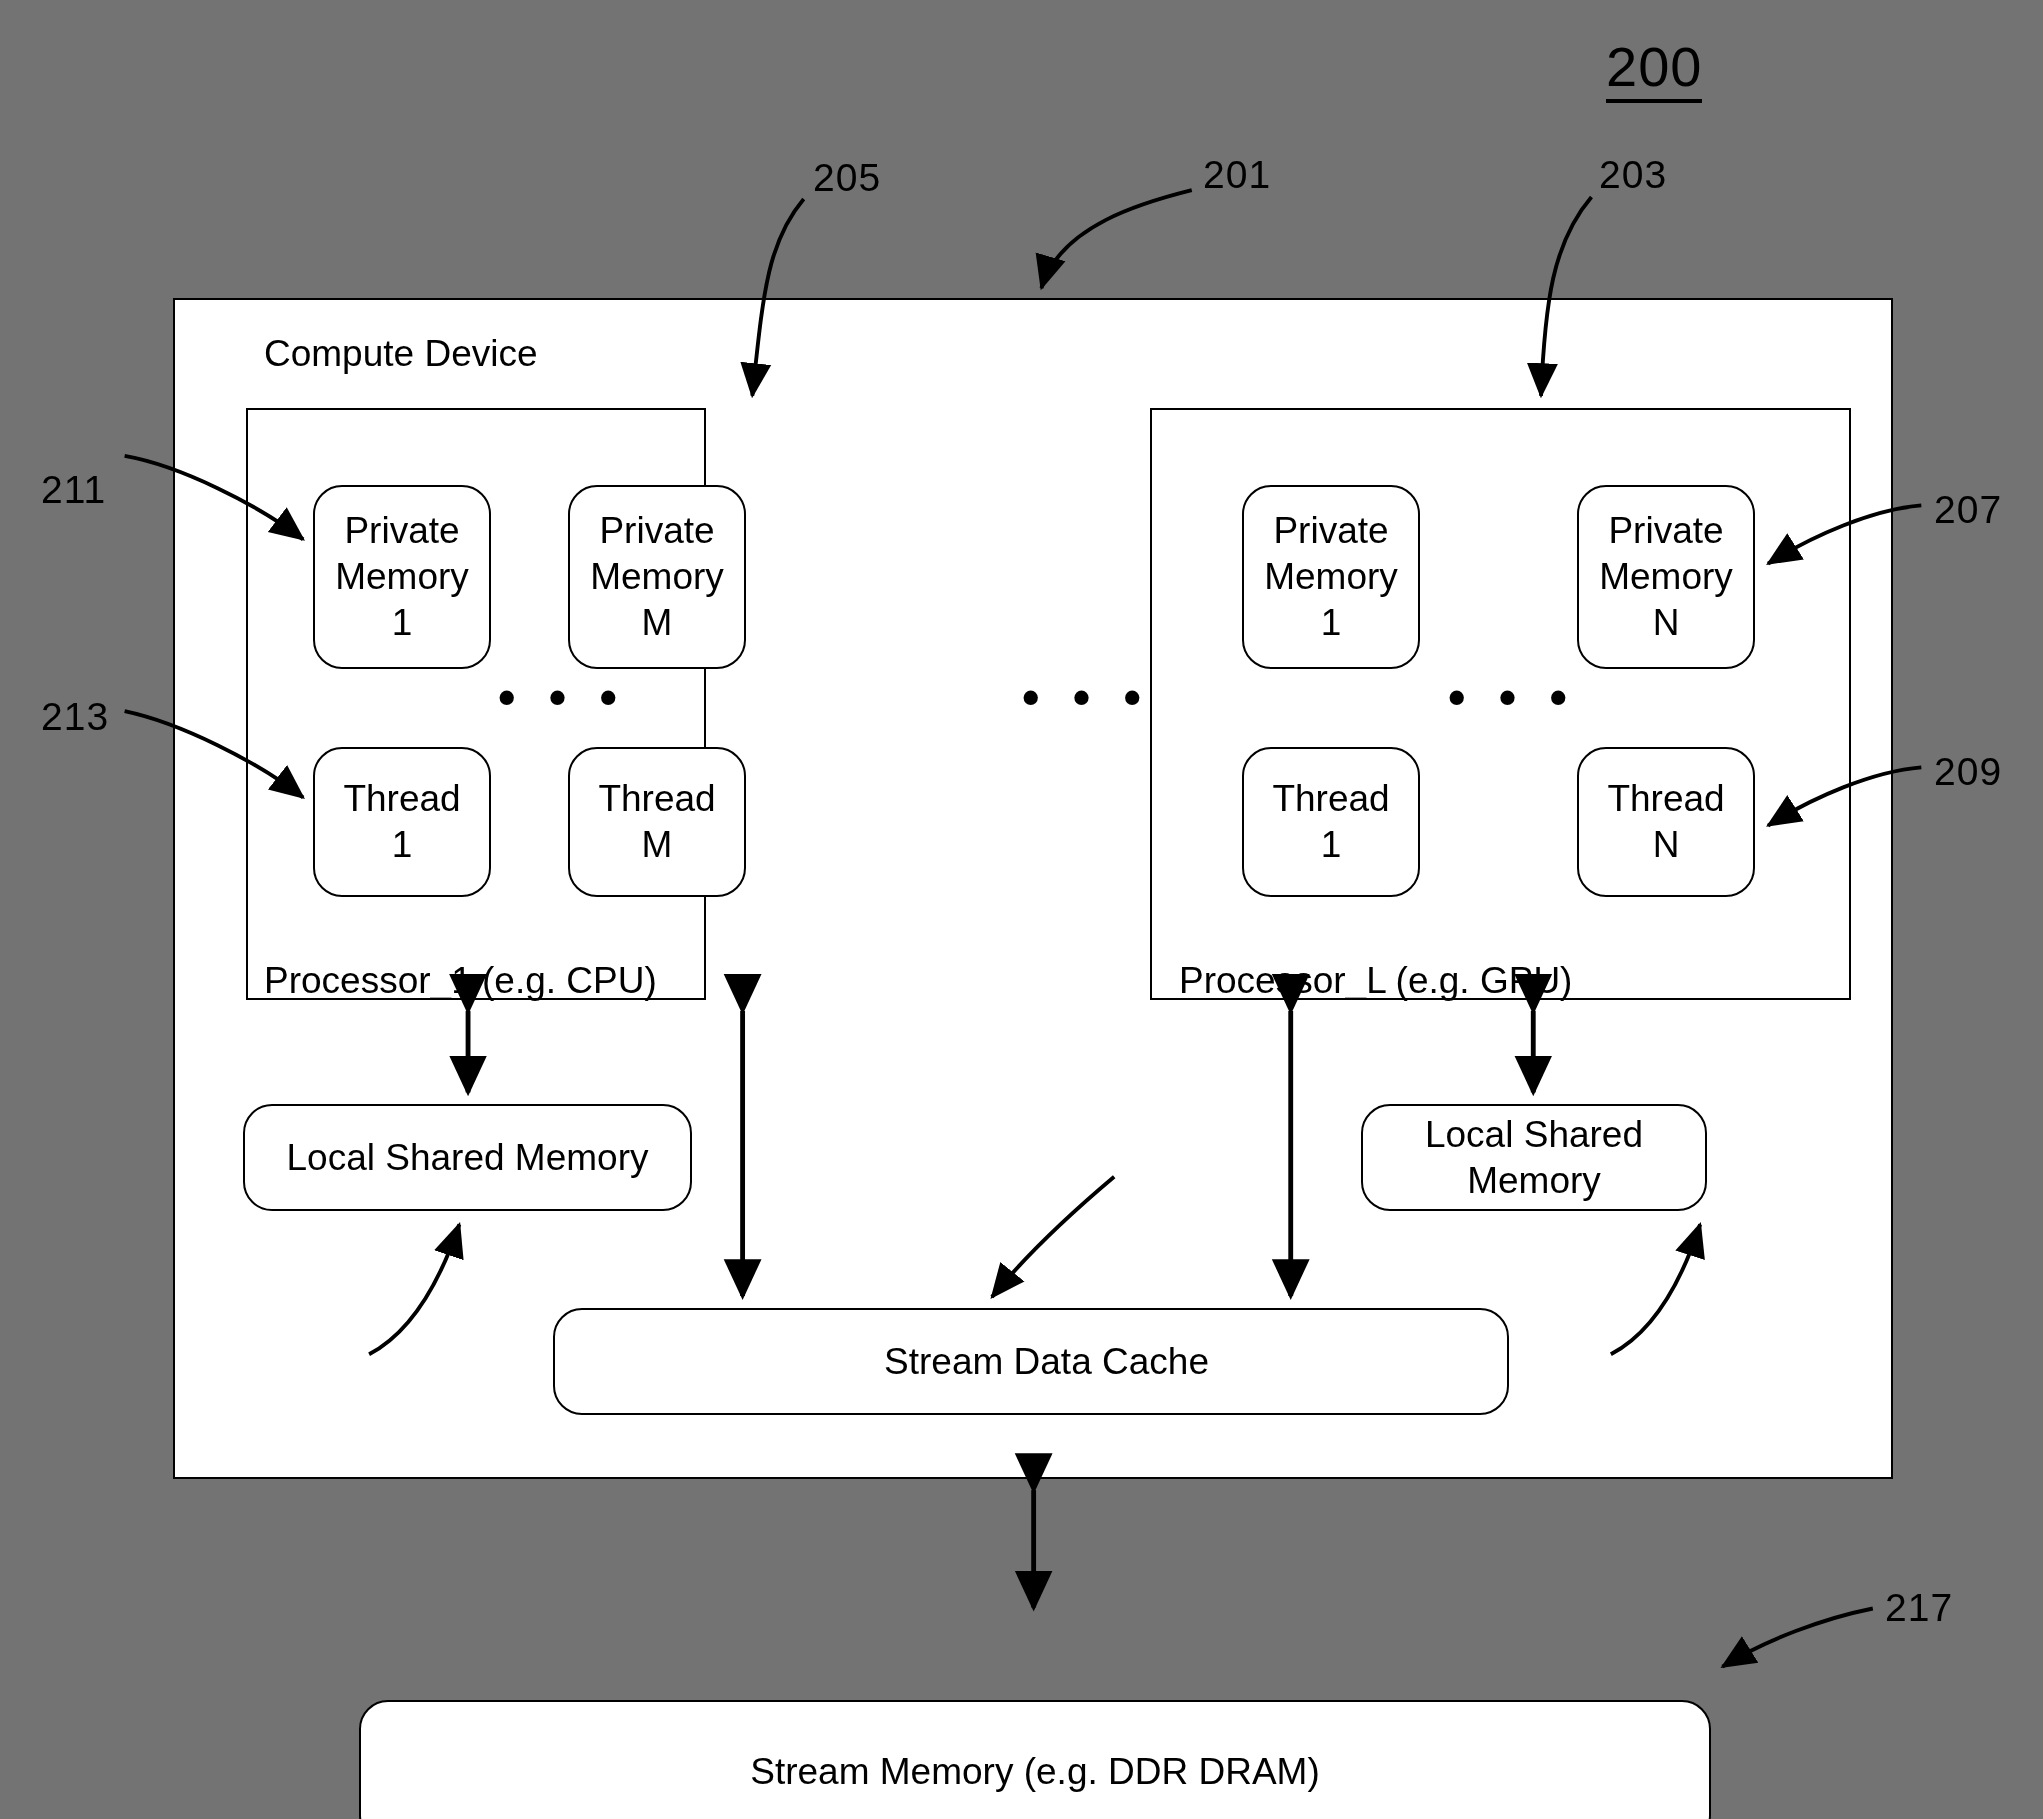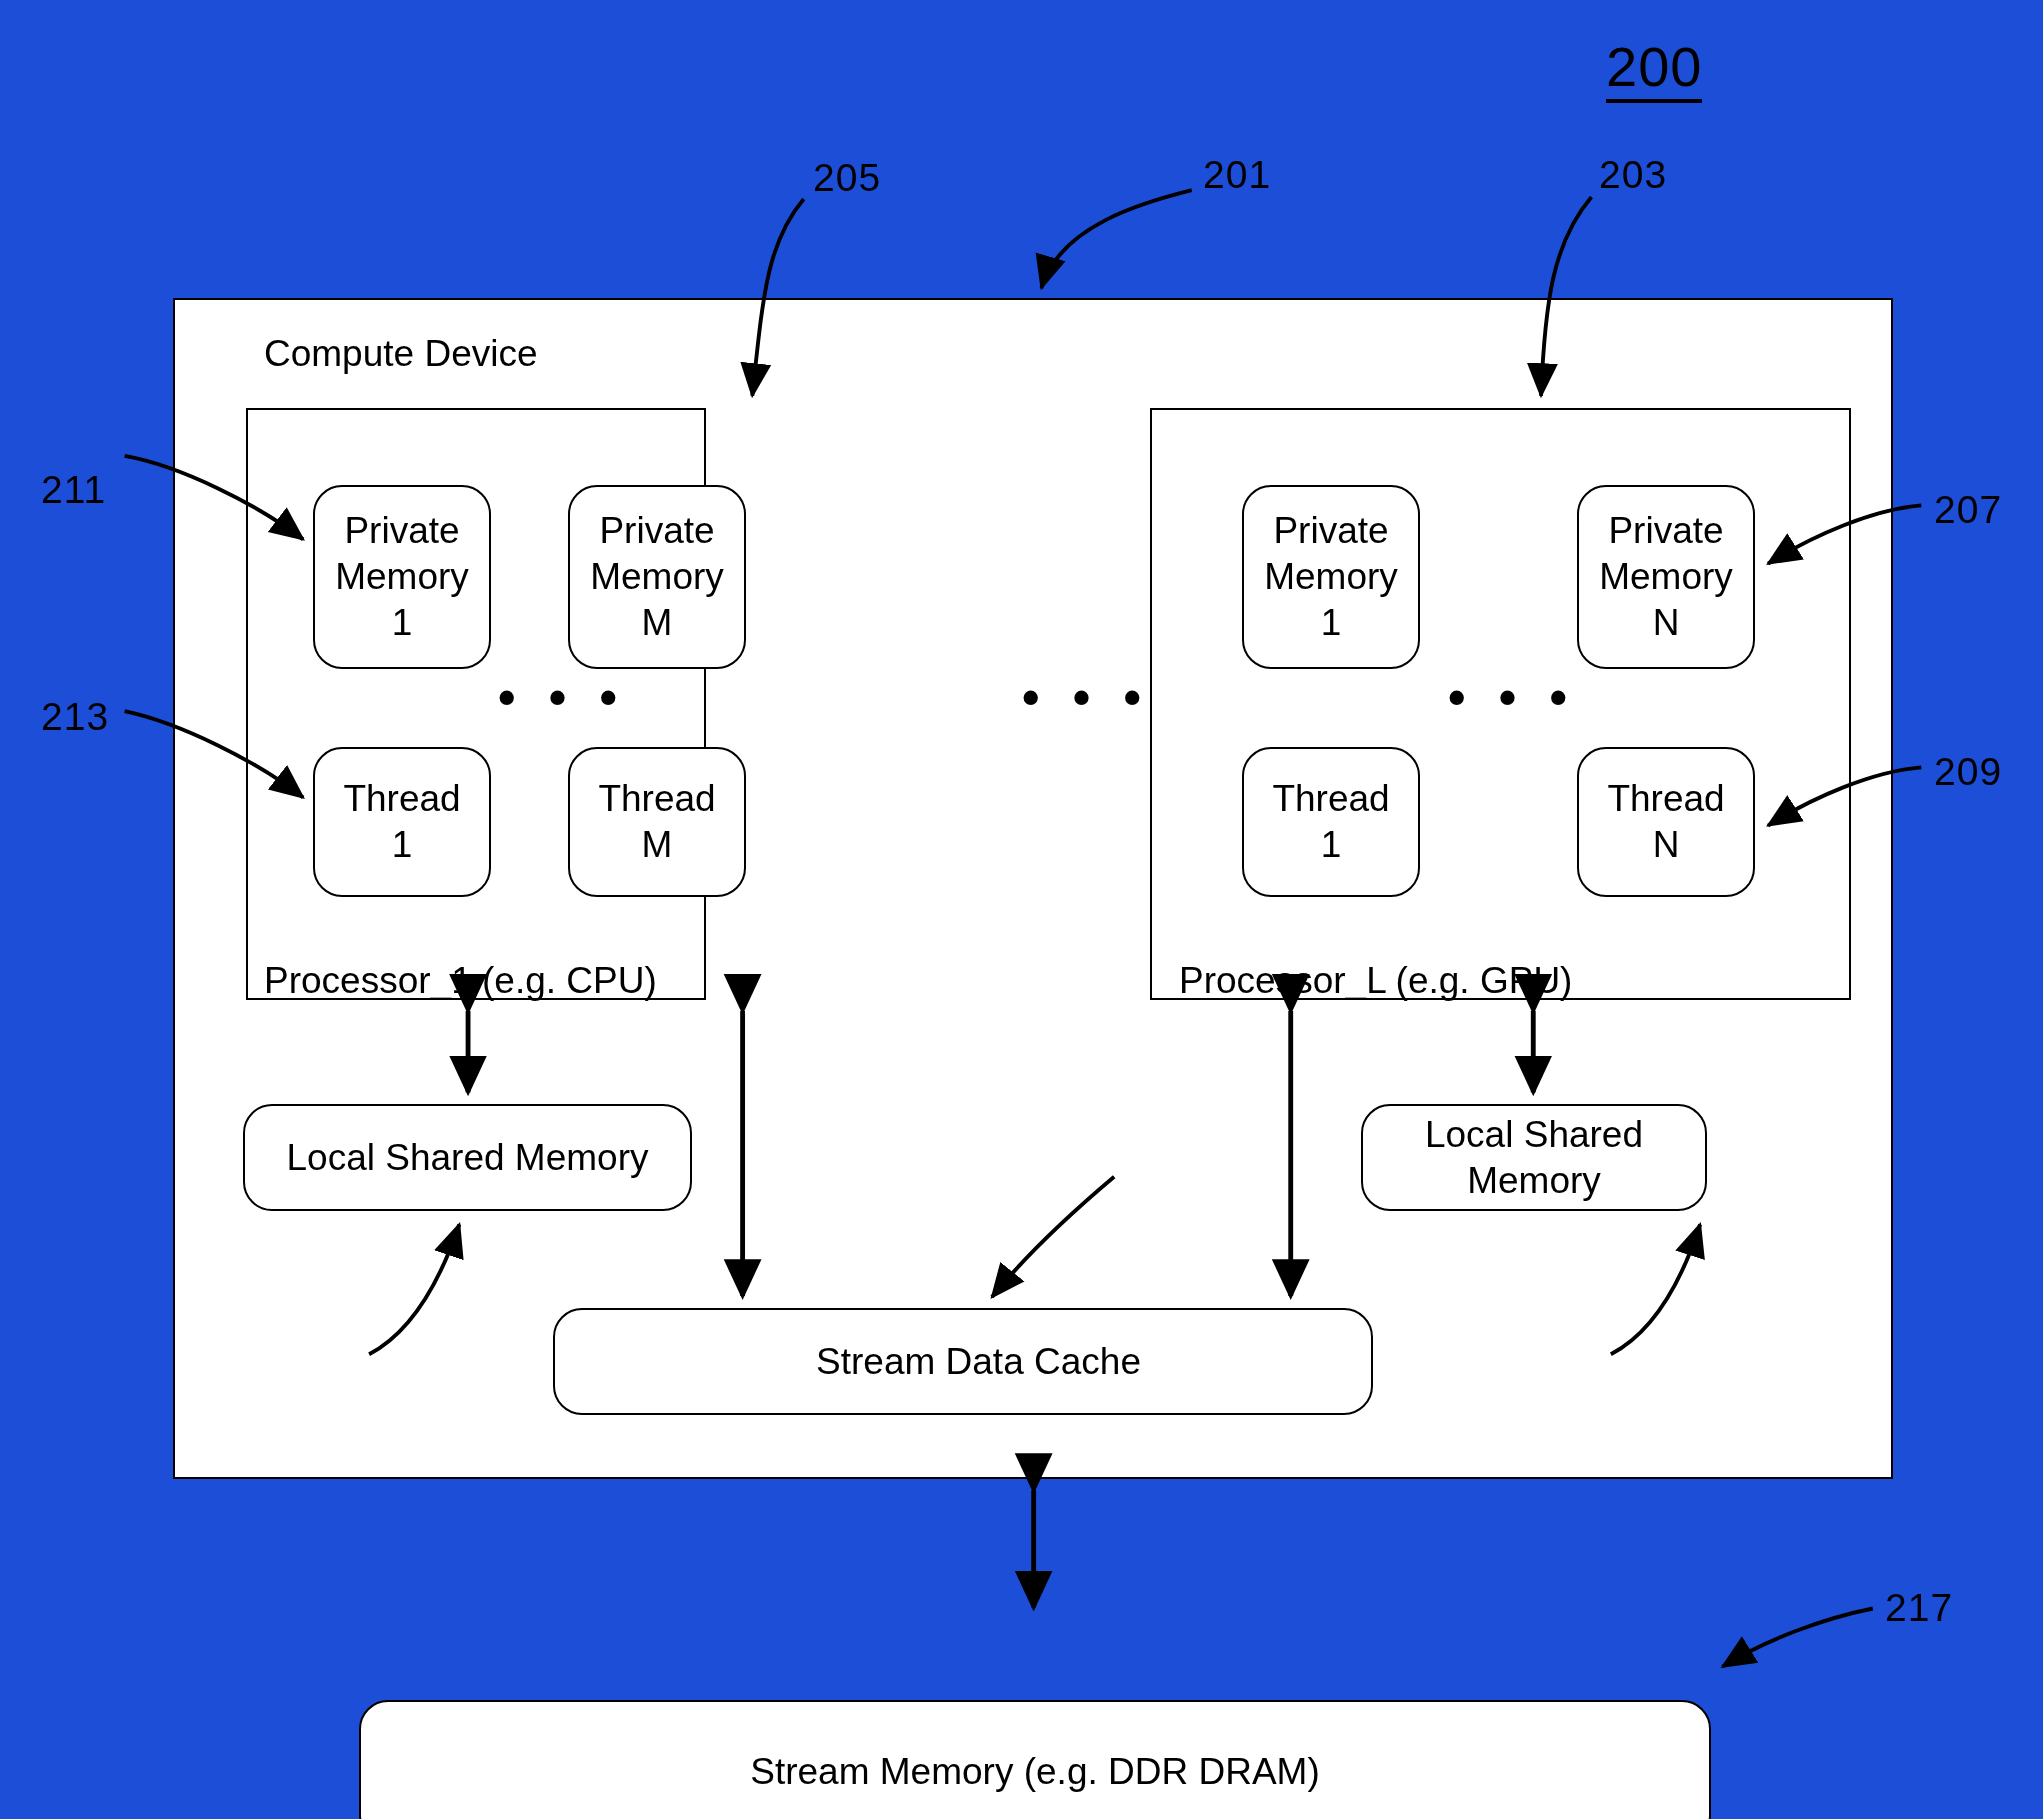--- a/index.html
+++ b/index.html
@@ -4,21 +4,21 @@
 <style>
   html, body {
     margin: 0;
     padding: 0;
     background: #ffffff;
   }
   #root {
     position: relative;
     width: 2044px;
     height: 1819px;
-    background: #1d4ed8;
+    background: #737373;
     font-family: "Liberation Sans", sans-serif;
     color: #000000;
     overflow: hidden;
   }
   .abs { position: absolute; }
 
   
   .fig-num {
     font-size: 56px;
     font-weight: 400;
@@ -164,21 +164,21 @@
 
   <div class="abs inner-label box box-label-center" style="left:1577px; top:747px; width:178px; height:150px;">Thread
 N</div>
 
   <div class="abs proc-caption" style="left:1179px; top:932px;">Processor_L (e.g. GPU)</div>
 
   <div class="abs box box-label-center" style="left:243px; top:1104px; width:449px; height:107px; font-size:37px;">Local Shared Memory</div>
 
   <div class="abs box box-label-center" style="left:1361px; top:1104px; width:346px; height:107px; font-size:37px;">Local Shared Memory</div>
 
-  <div class="abs box box-label-center" style="left:553px; top:1308px; width:820px; height:107px; font-size:37px;padding-left:31px;">Stream Data Cache</div>
+  <div class="abs box box-label-center" style="left:553px; top:1308px; width:956px; height:107px; font-size:37px;padding-left:31px;">Stream Data Cache</div>
 
   <div class="abs box box-label-center" style="left:359px; top:1700px; width:1352px; height:144px; font-size:37px;">Stream Memory (e.g. DDR DRAM)</div>
 
   <svg id="overlay" viewBox="0 0 2106 1875">
     <defs>
       <marker id="arrowhead" markerWidth="9" markerHeight="9" refX="7.6" refY="4.5" orient="auto" markerUnits="strokeWidth">
         <path d="M0,0.6 L8.4,4.5 L0,8.4 Z" fill="#000"></path>
       </marker>
       <marker id="arrowheadSmall" markerWidth="10" markerHeight="10" refX="8.4" refY="5" orient="auto" markerUnits="strokeWidth">
         <path d="M0,1 L9,5 L0,9 Z" fill="#000"></path>

